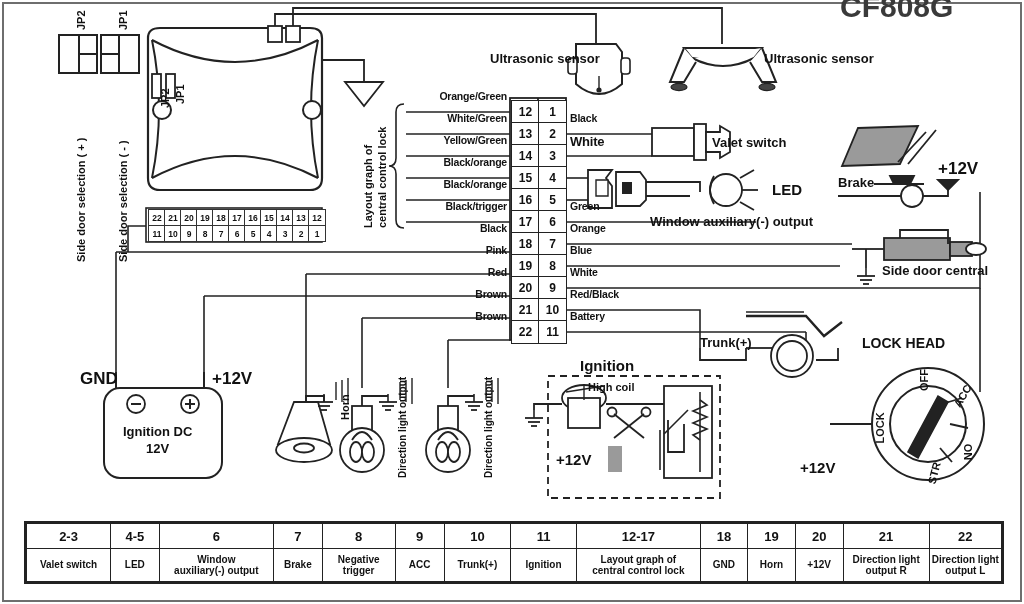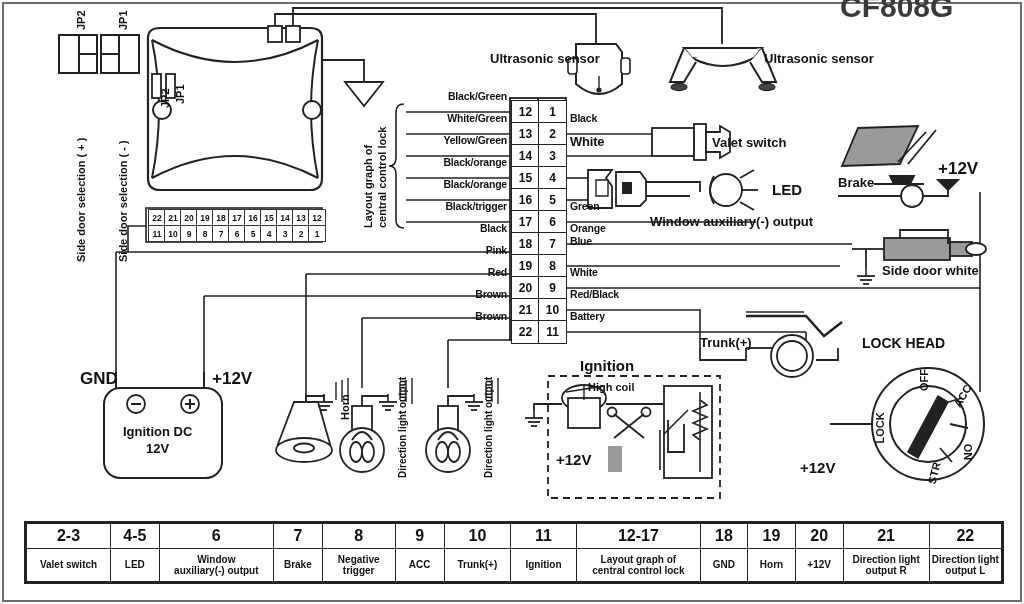--- a/index.html
+++ b/index.html
@@ -26,21 +26,21 @@
   .ucell{position:absolute;border:1.2px solid #333;background:#fff;
          font-size:8.5px;font-weight:bold;display:flex;align-items:center;
          justify-content:center;color:#111;}
 
   
   #legend{position:absolute;left:24px;top:521px;width:976px;
           border:2.2px solid #222;border-collapse:collapse;background:#fff;}
   #legend table{border-collapse:collapse;width:100%;}
   #legend td{border:1.4px solid #222;text-align:center;color:#111;
              font-family:"Liberation Sans",sans-serif;padding:0 2px;}
-  #legend tr.nums td{height:24px;font-size:16px;font-weight:bold;}
+  #legend tr.nums td{height:24px;font-size:13px;font-weight:bold;}
   #legend tr.descs td{height:32px;font-size:10px;font-weight:bold;line-height:1.15;}
 
   .jp-lbl{font-size:11px;font-weight:bold;}
   .jpbox{position:absolute;border:2px solid #222;background:#fff;}
   .dial-txt{font-size:11px;font-weight:bold;fill:#111;}
 </style>
 </head>
 <body>
 
 <div id="root">
@@ -405,49 +405,49 @@
       <div class="pinbox" style="left: 538px; top: 188px; width: 27px; height: 22px;">5</div>
       <div class="pinbox" style="left: 538px; top: 210px; width: 27px; height: 22px;">6</div>
       <div class="pinbox" style="left: 538px; top: 232px; width: 27px; height: 22px;">7</div>
       <div class="pinbox" style="left: 538px; top: 254px; width: 27px; height: 22px;">8</div>
       <div class="pinbox" style="left: 538px; top: 276px; width: 27px; height: 22px;">9</div>
       <div class="pinbox" style="left: 538px; top: 298px; width: 27px; height: 22px;">10</div>
       <div class="pinbox" style="left: 538px; top: 320px; width: 27px; height: 22px;">11</div>
     </div>
 
   <div id="wires-left">
-      <div class="lbl wire-lbl" style="right: 517px; top: 91px; left: auto; text-align: right;">Black/Green</div>
+      <div class="lbl wire-lbl" style="right: 517px; top: 91px; left: auto; text-align: right;">Orange/Green</div>
       <div class="lbl wire-lbl" style="right: 517px; top: 113px; left: auto; text-align: center;">White/Green</div>
       <div class="lbl wire-lbl" style="right: 517px; top: 135px; left: auto; text-align: center; margin-left: 40px;">Yellow/Green</div>
       <div class="lbl wire-lbl" style="right: 517px; top: 157px; left: auto; text-align: right;">Black/orange</div>
       <div class="lbl wire-lbl" style="right: 517px; top: 179px; left: auto; text-align: right;">Black/orange</div>
       <div class="lbl wire-lbl" style="right: 517px; top: 201px; left: auto; text-align: right;">Black/trigger</div>
       <div class="lbl wire-lbl" style="right: 517px; top: 223px; left: auto; text-align: right;">Black</div>
       <div class="lbl wire-lbl" style="right: 517px; top: 245px; left: auto; text-align: right;">Pink</div>
       <div class="lbl wire-lbl" style="right: 517px; top: 267px; left: auto; text-align: right;">Red</div>
       <div class="lbl wire-lbl" style="right: 517px; top: 289px; left: auto; text-align: right;">Brown</div>
       <div class="lbl wire-lbl" style="right: 517px; top: 311px; left: auto; text-align: right;">Brown</div>
     </div>
   <div id="wires-right">
       <div class="lbl wire-lbl" style="left: 570px; top: 113px;">Black</div>
       <div class="lbl wire-lbl" style="left: 570px; top: 135px; font-size: 13px;">White</div>
       <div class="lbl wire-lbl" style="left: 570px; top: 201px;">Green</div>
       <div class="lbl wire-lbl" style="left: 570px; top: 223px;">Orange</div>
-      <div class="lbl wire-lbl" style="left: 570px; top: 236px;">Blue</div>
+      <div class="lbl wire-lbl" style="left: 570px; top: 245px;">Blue</div>
       <div class="lbl wire-lbl" style="left: 570px; top: 267px;">White</div>
       <div class="lbl wire-lbl" style="left: 570px; top: 289px;">Red/Black</div>
       <div class="lbl wire-lbl" style="left: 570px; top: 311px;">Battery</div>
     </div>
 
   <div class="lbl comp-lbl" style="left:712px;top:136px;">Valet switch</div>
   <div class="lbl comp-lbl-lg" style="left:772px;top:182px;">LED</div>
   <div class="lbl comp-lbl" style="left:650px;top:215px;">Window  auxiliary(-) output</div>
   <div class="lbl comp-lbl" style="left:838px;top:176px;">Brake</div>
   <div class="lbl big" style="left:938px;top:160px;">+12V</div>
-  <div class="lbl comp-lbl" style="left:882px;top:264px;">Side door white</div>
+  <div class="lbl comp-lbl" style="left:882px;top:264px;">Side door central</div>
   <div class="lbl comp-lbl" style="left:700px;top:336px;">Trunk(+)</div>
 
   <div class="lbl big" style="left:80px;top:370px;">GND</div>
   <div class="lbl big" style="left:212px;top:370px;">+12V</div>
   <div class="lbl comp-lbl" style="left:123px;top:424px;text-align:center;white-space:pre;line-height:1.3;">Ignition DC
 12V</div>
   <div class="lbl" style="left:340px;top:420px;font-size:11px;font-weight:bold;transform:rotate(-90deg);transform-origin:left top;">Horn</div>
   <div class="lbl" style="left:398px;top:478px;font-size:10px;font-weight:bold;transform:rotate(-90deg);transform-origin:left top;">Direction light output</div>
   <div class="lbl" style="left:484px;top:478px;font-size:10px;font-weight:bold;transform:rotate(-90deg);transform-origin:left top;">Direction light output</div>
 

